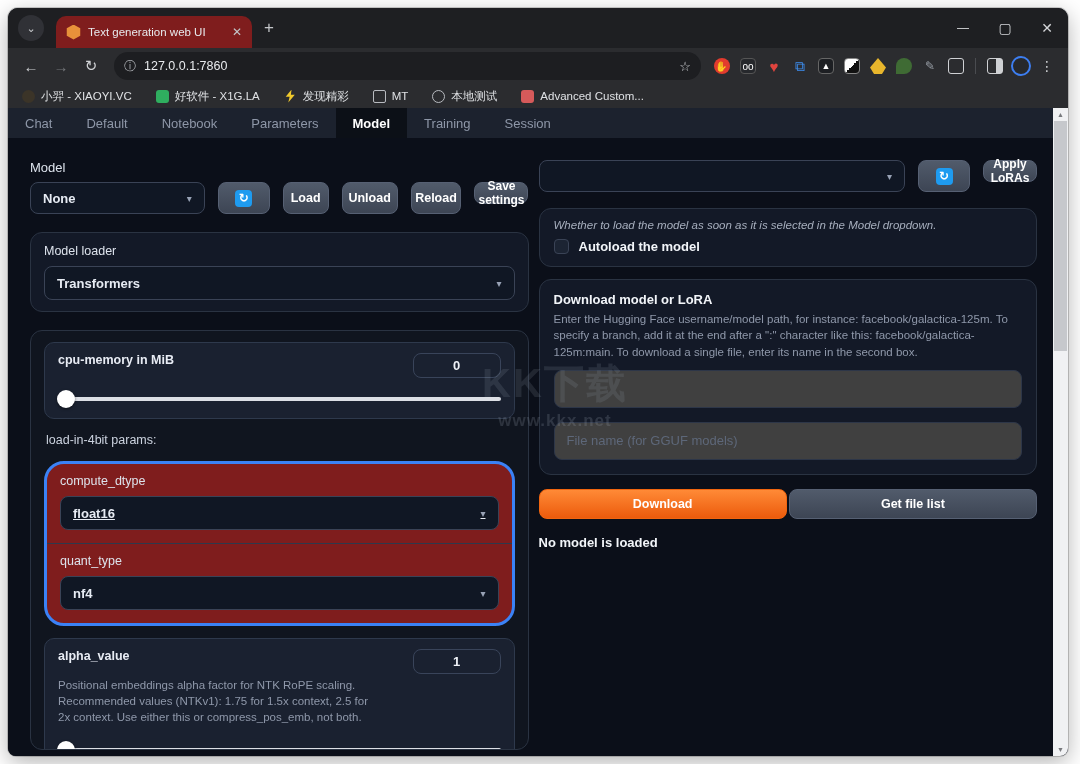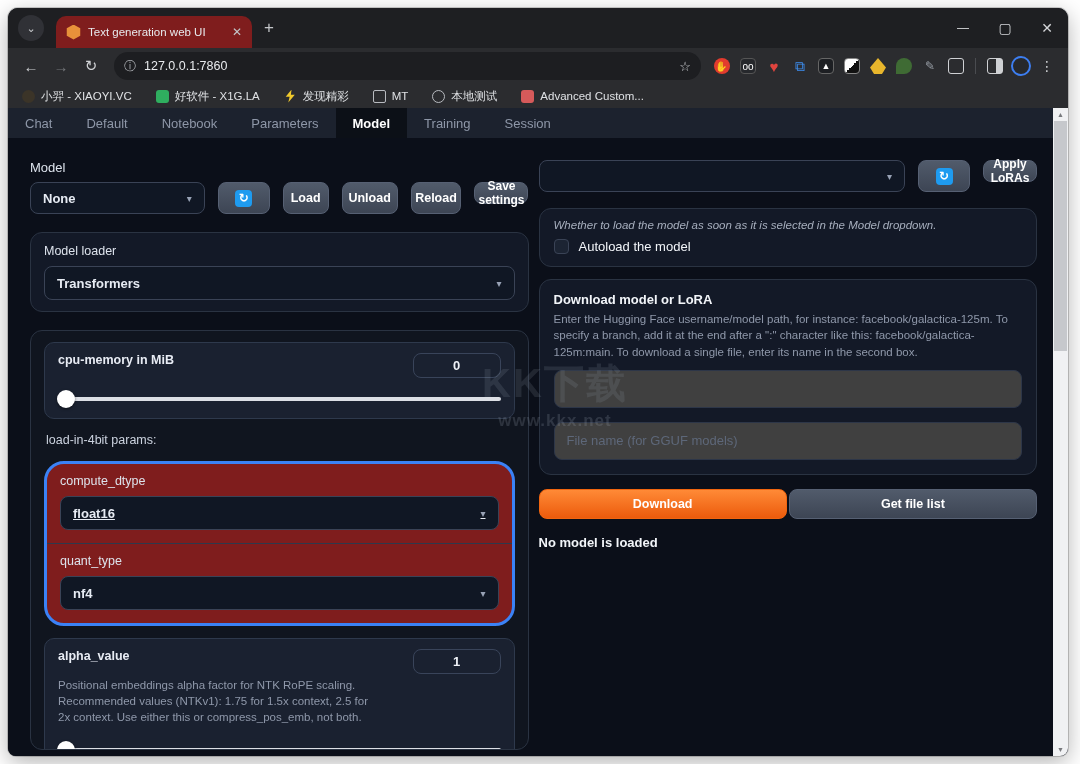--- a/index.html
+++ b/index.html
@@ -85,21 +85,21 @@
   .slider .thumb { position:absolute; left:-1px; top:0; width:18px; height:18px; border-radius:50%;
     background:#fff; box-shadow:0 1px 3px rgba(0,0,0,.5); }
   .plain-label { color:#ccd3df; font-size:12.5px; margin:14px 2px; }
   .cellbox { background:#7f1d1d; border:3px solid #3b82f6; border-radius:20px; margin-top:2px; }
   .cell { padding:10px 13px 13px; }
   .cell-div { height:1px; background:#2e394c; }
 
   .info-txt { color:#a6aebd; font-size:11.5px;font-style:italic; }
   .cb-row { display:flex; align-items:center; gap:10px; margin-top:8px; }
   .cb { width:15px; height:15px; border-radius:4px; background:#1c2433; border:1px solid #3a4356; }
-  .cb-label { color:#f2f5f9; font-size:13px; font-weight:normal; }
+  .cb-label { color:#f2f5f9; font-size:13px; font-weight:bold; }
   .dl-title { color:#f2f5f9; font-size:13px; font-weight:bold; }
   .dl-desc { color:#8f98aa; font-size:11.5px; line-height:1.42; margin-top:4px; }
   .txtin { width:100%; height:38px; background:#404040; border:1px solid #2d3648; border-radius:8px;
     color:#e6ebf3; font-size:13px; padding:0 12px; font-family:inherit; }
   .txtin::placeholder { color:#5d6779; }
   .btn-orange { height:30px; background:linear-gradient(180deg,#ff8a36,#ec5b0c); border:1px solid #f1650f;
     border-radius:8px; color:#fff; font-weight:bold; font-size:12.5px; font-family:inherit; }
   .status { color:#f2f5f9; font-size:13px; font-weight:bold; }
 
   .watermark { position:absolute; left:447px; top:248px; width:200px; text-align:center;

